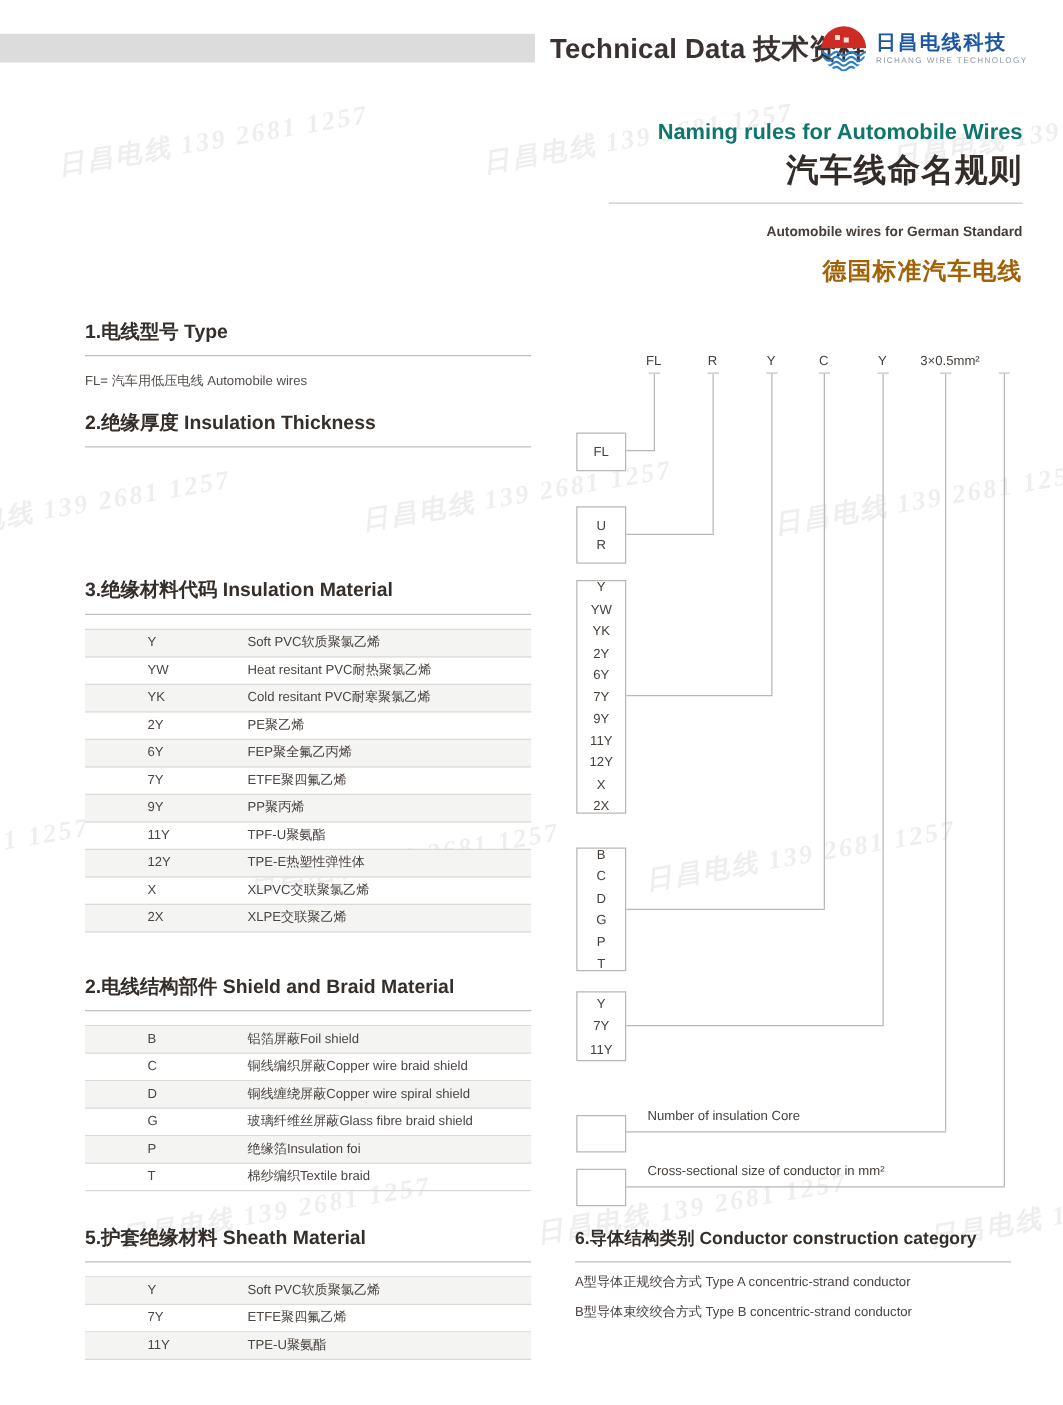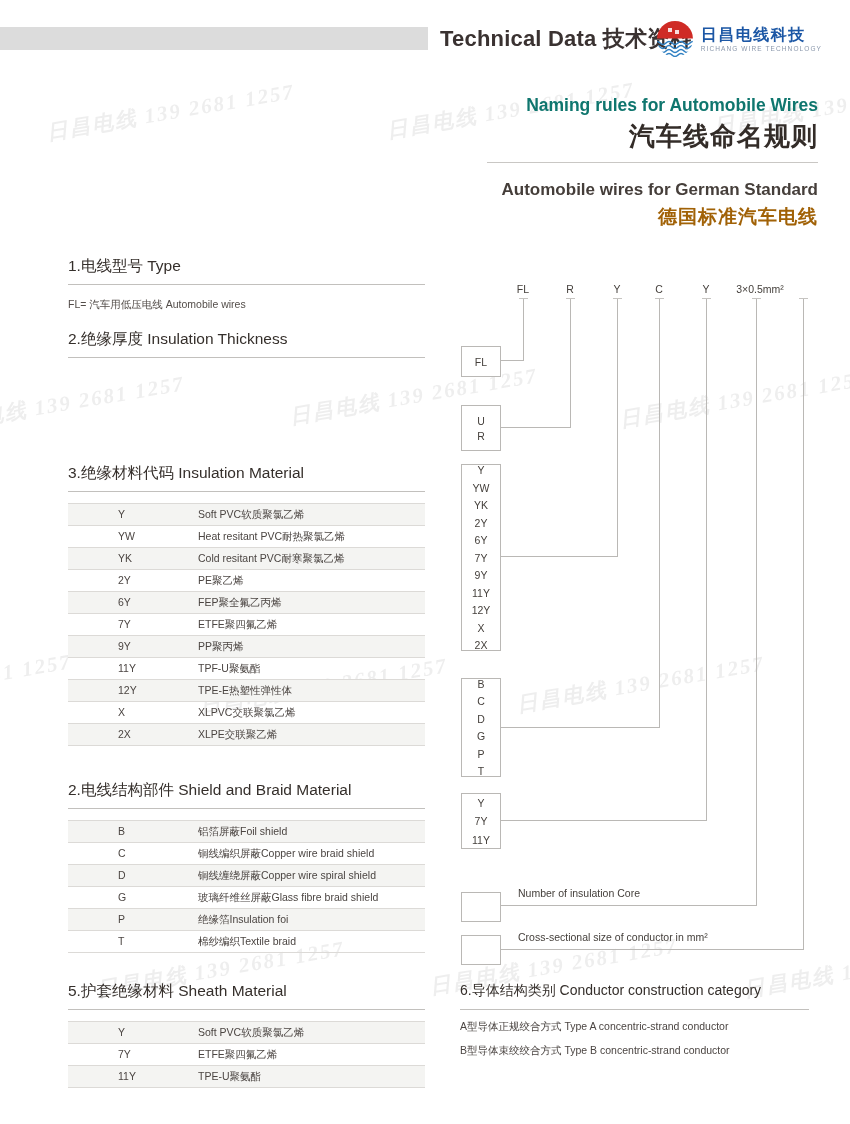--- a/index.html
+++ b/index.html
@@ -12,26 +12,26 @@
                 font-size:22px;font-weight:700;color:#3a3231;letter-spacing:.2px;}
   .logo{position:absolute;right:28px;top:20px;display:flex;align-items:center;gap:7px;}
   .logo-text{display:flex;flex-direction:column;}
   .logo-cn{font-size:16px;font-weight:bold;color:#1c57a5;letter-spacing:1.5px;line-height:18px;}
   .logo-en{font-size:6.5px;color:#8a97ab;letter-spacing:1.1px;line-height:9px;}
 
   
   .t-en1{position:absolute;right:32px;top:95px;font-size:17.5px;font-weight:600;color:#0f766e;}
   .t-zh1{position:absolute;right:32px;top:119px;font-size:26px;font-weight:bold;color:#332c28;letter-spacing:1px;}
   .t-div{position:absolute;left:487px;top:162px;width:331px;height:1px;background:#c9c7c4;}
-  .t-en2{position:absolute;right:32px;top:180px;font-size:17px;font-weight:600;color:#453e3a;}
+  .t-en2{position:absolute;right:32px;top:180px;font-size:11px;font-weight:600;color:#453e3a;}
   .t-zh2{position:absolute;right:32px;top:204px;font-size:19px;font-weight:bold;color:#a16207;letter-spacing:1px;}
 
   
   .section{position:absolute;left:68px;width:357px;}
-  .sec-title{font-size:15.5px;font-weight:normal;color:#352f2b;line-height:21px;
+  .sec-title{font-size:15.5px;font-weight:bold;color:#352f2b;line-height:21px;
              padding-bottom:8px;border-bottom:1px solid #c2c0bd;}
   .sec-note{margin-top:13px;font-size:10.5px;color:#534d49;}
   .dtable{margin-top:11px;border-top:1px solid #dcdad7;}
   .trow{height:21px;line-height:21px;border-bottom:1px solid #dcdad7;
         font-size:10.5px;color:#4b4542;white-space:nowrap;overflow:hidden;}
   .trow:nth-of-type(odd){background:#f4f4f2;}
   .tcode{display:inline-block;width:80px;padding-left:50px;box-sizing:content-box;}
   .tsingle{padding-left:52px;}
   .s6-line{margin-top:8px;font-size:10.5px;color:#4b4542;line-height:16px;}
   .s6 .sec-title{font-size:14px;}

